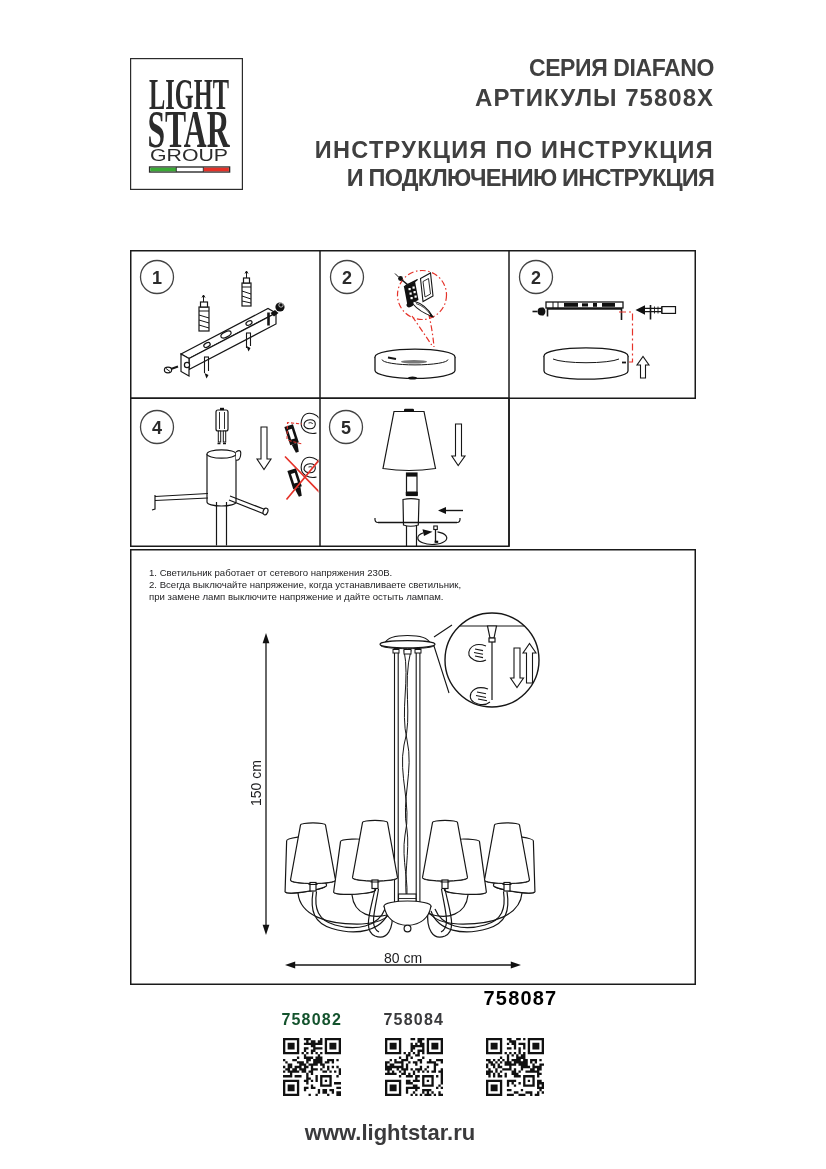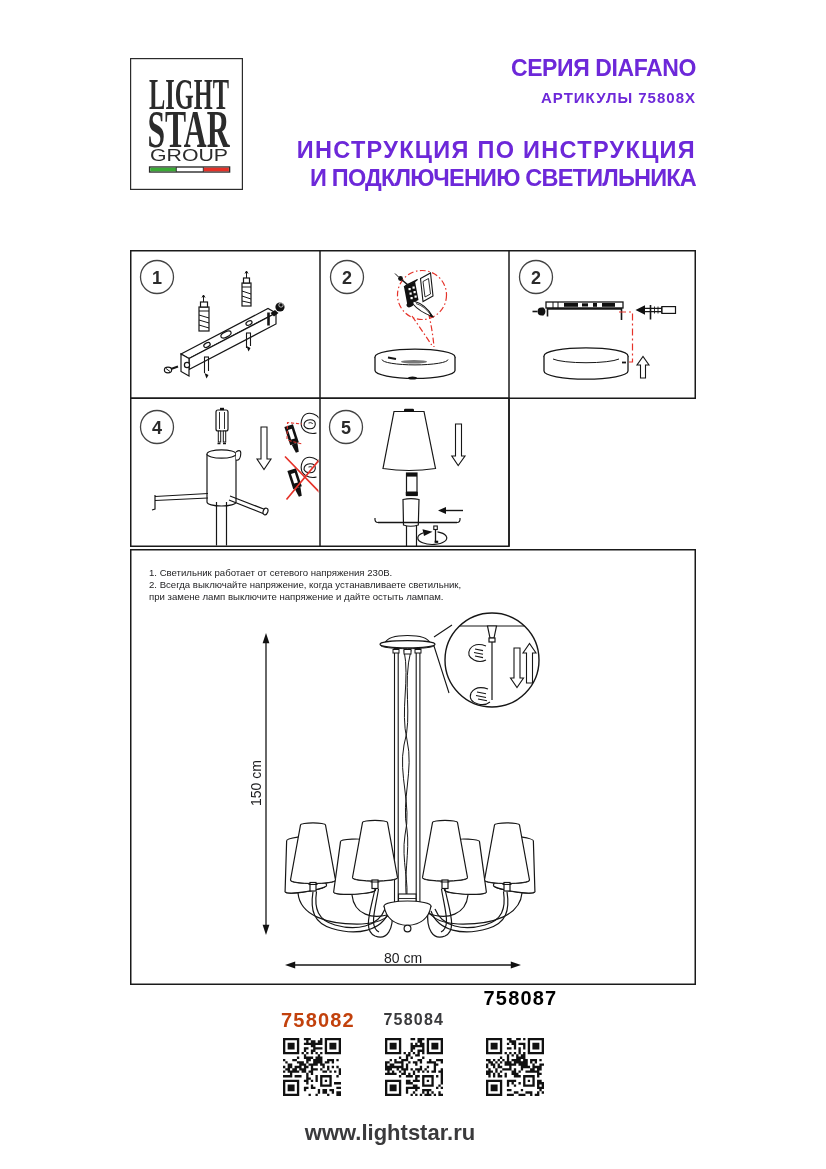--- a/index.html
+++ b/index.html
@@ -1,38 +1,38 @@
 <!DOCTYPE html>
 <html><head>
 <meta charset="utf-8">
 <style>
 html,body{margin:0;padding:0}
 body{width:826px;height:1169px;background:#fff;font-family:"Liberation Sans",sans-serif;position:relative;overflow:hidden}
 .abs{position:absolute}
-.hdr{position:absolute;right:130px;text-align:right;color:#6d28d9;font-weight:bold;white-space:nowrap}
+.hdr{position:absolute;right:112px;text-align:right;color:#404040;font-weight:bold;white-space:nowrap}
 </style>
 </head>
 <body>
 
 <svg class="abs" style="left:130px;top:58px" width="113" height="132" viewBox="0 0 113 132">
   <rect x="0.6" y="0.6" width="111.8" height="130.8" fill="none" stroke="#2b2b2b" stroke-width="1.2"></rect>
   <text x="59" y="50.5" font-family="Liberation Serif" font-weight="bold" font-size="44" text-anchor="middle" textLength="80" lengthAdjust="spacingAndGlyphs" fill="#2b2b2b">LIGHT</text>
   <text x="58.5" y="88.5" font-family="Liberation Serif" font-weight="bold" font-size="53" text-anchor="middle" textLength="82" lengthAdjust="spacingAndGlyphs" fill="#2b2b2b">STAR</text>
   <text x="59" y="102.5" font-family="Liberation Sans" font-size="16" text-anchor="middle" textLength="78" lengthAdjust="spacingAndGlyphs" fill="#2b2b2b">GROUP</text>
   <rect x="19.6" y="109" width="80" height="5" fill="#fff" stroke="#2b2b2b" stroke-width="1.4"></rect>
   <rect x="20.3" y="109.7" width="26" height="3.6" fill="#3aaa35"></rect>
   <rect x="73.3" y="109.7" width="25.6" height="3.6" fill="#e53027"></rect>
   <line x1="46.3" y1="109" x2="46.3" y2="114" stroke="#2b2b2b" stroke-width="0.9"></line>
   <line x1="73.3" y1="109" x2="73.3" y2="114" stroke="#2b2b2b" stroke-width="0.9"></line>
 </svg>
 
 <div class="hdr" style="top:54px;font-size:23px;line-height:29px;letter-spacing:-0.4px">СЕРИЯ DIAFANO</div>
-<div class="hdr" style="top:83px;font-size:15px;line-height:29px;letter-spacing:1px">АРТИКУЛЫ 75808X</div>
+<div class="hdr" style="top:83px;font-size:24px;line-height:29px;letter-spacing:1px">АРТИКУЛЫ 75808X</div>
 <div class="hdr" style="top:134.5px;font-size:23.5px;line-height:30px;letter-spacing:1.3px">ИНСТРУКЦИЯ ПО ИНСТРУКЦИЯ</div>
-<div class="hdr" style="top:162.5px;font-size:23.5px;line-height:30px;letter-spacing:-0.8px">И ПОДКЛЮЧЕНИЮ СВЕТИЛЬНИКА</div>
+<div class="hdr" style="top:162.5px;font-size:23.5px;line-height:30px;letter-spacing:-0.8px">И ПОДКЛЮЧЕНИЮ ИНСТРУКЦИЯ</div>
 
 <svg class="abs" style="left:130px;top:250px" width="566" height="298" viewBox="0 0 566 298" fill="none" stroke="#1a1a1a">
   <defs>
       <clipPath id="cp4">
         <rect x="1" y="1" width="187.5" height="145.5"></rect>
       </clipPath>
     </defs>
   <g stroke="#1a1a1a" stroke-width="1.5">
     <rect x="0.75" y="0.75" width="564.5" height="147.5"></rect>
     <rect x="0.75" y="148.25" width="378.25" height="148"></rect>
@@ -354,21 +354,21 @@
       <path d="M356 97Q345 93 340 100Q336 107 344 111Q350 114 356 111" fill="#fff"></path>
       <path d="M345 100l8 1.6M344 103.5l9 1.8M345 107l8 1.6"></path>
       <path d="M358 140Q346 136 341 144Q338 152 348 155Q355 157 360 153" fill="#fff"></path>
       <path d="M347 143l9 1.8M346 146.5l10 2M348 150l9 1.8"></path>
       <path d="M384 99H390V129H393.5L387 138.5L380.5 129H384Z" fill="#fff"></path>
       <path d="M396.5 134V104H393L399.5 94.5L406 104H402.5V134Z" fill="#fff"></path>
     </g>
   </g>
 </svg>
 
-<div class="abs" style="left:281px;top:1010px;width:61px;line-height:20px;text-align:center;color:#c2410c;font-weight:bold;font-size:20px;letter-spacing:1.2px">758082</div>
+<div class="abs" style="left:281px;top:1010px;width:61px;line-height:20px;text-align:right;color:#14532d;font-weight:bold;font-size:16px;letter-spacing:1.2px">758082</div>
 <div class="abs" style="left:383.5px;top:1010px;width:61px;line-height:20px;color:#3a3a3c;font-weight:bold;font-size:16px;letter-spacing:1.2px">758084</div>
 <div class="abs" style="left:483.5px;top:988px;width:61px;line-height:20px;text-align:center;color:#000000;font-weight:bold;font-size:20px;letter-spacing:1.2px">758087</div>
 <svg class="abs" style="left:283px;top:1038px" width="58" height="58" viewBox="0 0 58 58">
     <path fill="#111" d="M0.0 0.0h16.24v2.32h-16.24zM20.88 0.0h6.96v2.32h-6.96zM37.12 0.0h2.32v2.32h-2.32zM41.76 0.0h16.24v2.32h-16.24zM0.0 2.32h2.32v2.32h-2.32zM13.92 2.32h2.32v2.32h-2.32zM23.2 2.32h2.32v2.32h-2.32zM27.84 2.32h4.64v2.32h-4.64zM34.8 2.32h4.64v2.32h-4.64zM41.76 2.32h2.32v2.32h-2.32zM55.68 2.32h2.32v2.32h-2.32zM0.0 4.64h2.32v2.32h-2.32zM4.64 4.64h6.96v2.32h-6.96zM13.92 4.64h2.32v2.32h-2.32zM20.88 4.64h18.56v2.32h-18.56zM41.76 4.64h2.32v2.32h-2.32zM46.4 4.64h6.96v2.32h-6.96zM55.68 4.64h2.32v2.32h-2.32zM0.0 6.96h2.32v2.32h-2.32zM4.64 6.96h6.96v2.32h-6.96zM13.92 6.96h2.32v2.32h-2.32zM27.84 6.96h4.64v2.32h-4.64zM41.76 6.96h2.32v2.32h-2.32zM46.4 6.96h6.96v2.32h-6.96zM55.68 6.96h2.32v2.32h-2.32zM0.0 9.28h2.32v2.32h-2.32zM4.64 9.28h6.96v2.32h-6.96zM13.92 9.28h2.32v2.32h-2.32zM20.88 9.28h4.64v2.32h-4.64zM30.16 9.28h9.28v2.32h-9.28zM41.76 9.28h2.32v2.32h-2.32zM46.4 9.28h6.96v2.32h-6.96zM55.68 9.28h2.32v2.32h-2.32zM0.0 11.6h2.32v2.32h-2.32zM13.92 11.6h2.32v2.32h-2.32zM20.88 11.6h2.32v2.32h-2.32zM27.84 11.6h4.64v2.32h-4.64zM41.76 11.6h2.32v2.32h-2.32zM55.68 11.6h2.32v2.32h-2.32zM0.0 13.92h16.24v2.32h-16.24zM18.56 13.92h2.32v2.32h-2.32zM23.2 13.92h2.32v2.32h-2.32zM27.84 13.92h2.32v2.32h-2.32zM32.48 13.92h2.32v2.32h-2.32zM37.12 13.92h2.32v2.32h-2.32zM41.76 13.92h16.24v2.32h-16.24zM20.88 16.24h2.32v2.32h-2.32zM34.8 16.24h2.32v2.32h-2.32zM13.92 18.56h2.32v2.32h-2.32zM20.88 18.56h9.28v2.32h-9.28zM32.48 18.56h6.96v2.32h-6.96zM0.0 20.88h2.32v2.32h-2.32zM9.28 20.88h4.64v2.32h-4.64zM23.2 20.88h4.64v2.32h-4.64zM30.16 20.88h9.28v2.32h-9.28zM44.08 20.88h6.96v2.32h-6.96zM53.36 20.88h2.32v2.32h-2.32zM2.32 23.2h2.32v2.32h-2.32zM13.92 23.2h6.96v2.32h-6.96zM23.2 23.2h2.32v2.32h-2.32zM30.16 23.2h9.28v2.32h-9.28zM41.76 23.2h4.64v2.32h-4.64zM48.72 23.2h2.32v2.32h-2.32zM4.64 25.52h4.64v2.32h-4.64zM16.24 25.52h6.96v2.32h-6.96zM25.52 25.52h9.28v2.32h-9.28zM37.12 25.52h4.64v2.32h-4.64zM0.0 27.84h2.32v2.32h-2.32zM4.64 27.84h4.64v2.32h-4.64zM11.6 27.84h6.96v2.32h-6.96zM20.88 27.84h4.64v2.32h-4.64zM27.84 27.84h2.32v2.32h-2.32zM39.44 27.84h2.32v2.32h-2.32zM44.08 27.84h2.32v2.32h-2.32zM48.72 27.84h2.32v2.32h-2.32zM53.36 27.84h2.32v2.32h-2.32zM2.32 30.16h4.64v2.32h-4.64zM9.28 30.16h4.64v2.32h-4.64zM16.24 30.16h6.96v2.32h-6.96zM27.84 30.16h6.96v2.32h-6.96zM37.12 30.16h2.32v2.32h-2.32zM44.08 30.16h2.32v2.32h-2.32zM55.68 30.16h2.32v2.32h-2.32zM0.0 32.48h2.32v2.32h-2.32zM4.64 32.48h11.6v2.32h-11.6zM18.56 32.48h4.64v2.32h-4.64zM25.52 32.48h4.64v2.32h-4.64zM39.44 32.48h4.64v2.32h-4.64zM46.4 32.48h2.32v2.32h-2.32zM51.04 32.48h2.32v2.32h-2.32zM55.68 32.48h2.32v2.32h-2.32zM6.96 34.8h2.32v2.32h-2.32zM23.2 34.8h2.32v2.32h-2.32zM27.84 34.8h2.32v2.32h-2.32zM55.68 34.8h2.32v2.32h-2.32zM0.0 37.12h9.28v2.32h-9.28zM11.6 37.12h6.96v2.32h-6.96zM23.2 37.12h2.32v2.32h-2.32zM32.48 37.12h2.32v2.32h-2.32zM37.12 37.12h11.6v2.32h-11.6zM53.36 37.12h2.32v2.32h-2.32zM23.2 39.44h4.64v2.32h-4.64zM32.48 39.44h2.32v2.32h-2.32zM37.12 39.44h2.32v2.32h-2.32zM46.4 39.44h2.32v2.32h-2.32zM0.0 41.76h16.24v2.32h-16.24zM20.88 41.76h4.64v2.32h-4.64zM27.84 41.76h2.32v2.32h-2.32zM32.48 41.76h2.32v2.32h-2.32zM37.12 41.76h2.32v2.32h-2.32zM41.76 41.76h2.32v2.32h-2.32zM46.4 41.76h2.32v2.32h-2.32zM0.0 44.08h2.32v2.32h-2.32zM13.92 44.08h2.32v2.32h-2.32zM23.2 44.08h2.32v2.32h-2.32zM37.12 44.08h2.32v2.32h-2.32zM46.4 44.08h2.32v2.32h-2.32zM51.04 44.08h6.96v2.32h-6.96zM0.0 46.4h2.32v2.32h-2.32zM4.64 46.4h6.96v2.32h-6.96zM13.92 46.4h2.32v2.32h-2.32zM27.84 46.4h2.32v2.32h-2.32zM37.12 46.4h11.6v2.32h-11.6zM0.0 48.72h2.32v2.32h-2.32zM4.64 48.72h6.96v2.32h-6.96zM13.92 48.72h2.32v2.32h-2.32zM20.88 48.72h4.64v2.32h-4.64zM27.84 48.72h4.64v2.32h-4.64zM53.36 48.72h4.64v2.32h-4.64zM0.0 51.04h2.32v2.32h-2.32zM4.64 51.04h6.96v2.32h-6.96zM13.92 51.04h2.32v2.32h-2.32zM20.88 51.04h2.32v2.32h-2.32zM34.8 51.04h2.32v2.32h-2.32zM39.44 51.04h4.64v2.32h-4.64zM46.4 51.04h4.64v2.32h-4.64zM0.0 53.36h2.32v2.32h-2.32zM13.92 53.36h2.32v2.32h-2.32zM34.8 53.36h2.32v2.32h-2.32zM39.44 53.36h4.64v2.32h-4.64zM48.72 53.36h2.32v2.32h-2.32zM53.36 53.36h4.64v2.32h-4.64zM0.0 55.68h16.24v2.32h-16.24zM25.52 55.68h2.32v2.32h-2.32zM32.48 55.68h2.32v2.32h-2.32zM44.08 55.68h2.32v2.32h-2.32zM53.36 55.68h4.64v2.32h-4.64z"></path>
   </svg>
 <svg class="abs" style="left:385px;top:1038px" width="58" height="58" viewBox="0 0 58 58">
     <path fill="#111" d="M0.0 0.0h16.24v2.32h-16.24zM25.52 0.0h4.64v2.32h-4.64zM32.48 0.0h6.96v2.32h-6.96zM41.76 0.0h16.24v2.32h-16.24zM0.0 2.32h2.32v2.32h-2.32zM13.92 2.32h2.32v2.32h-2.32zM32.48 2.32h4.64v2.32h-4.64zM41.76 2.32h2.32v2.32h-2.32zM55.68 2.32h2.32v2.32h-2.32zM0.0 4.64h2.32v2.32h-2.32zM4.64 4.64h6.96v2.32h-6.96zM13.92 4.64h2.32v2.32h-2.32zM25.52 4.64h2.32v2.32h-2.32zM30.16 4.64h2.32v2.32h-2.32zM34.8 4.64h4.64v2.32h-4.64zM41.76 4.64h2.32v2.32h-2.32zM46.4 4.64h6.96v2.32h-6.96zM55.68 4.64h2.32v2.32h-2.32zM0.0 6.96h2.32v2.32h-2.32zM4.64 6.96h6.96v2.32h-6.96zM13.92 6.96h2.32v2.32h-2.32zM25.52 6.96h13.92v2.32h-13.92zM41.76 6.96h2.32v2.32h-2.32zM46.4 6.96h6.96v2.32h-6.96zM55.68 6.96h2.32v2.32h-2.32zM0.0 9.28h2.32v2.32h-2.32zM4.64 9.28h6.96v2.32h-6.96zM13.92 9.28h2.32v2.32h-2.32zM25.52 9.28h4.64v2.32h-4.64zM37.12 9.28h2.32v2.32h-2.32zM41.76 9.28h2.32v2.32h-2.32zM46.4 9.28h6.96v2.32h-6.96zM55.68 9.28h2.32v2.32h-2.32zM0.0 11.6h2.32v2.32h-2.32zM13.92 11.6h2.32v2.32h-2.32zM25.52 11.6h2.32v2.32h-2.32zM32.48 11.6h6.96v2.32h-6.96zM41.76 11.6h2.32v2.32h-2.32zM55.68 11.6h2.32v2.32h-2.32zM0.0 13.92h16.24v2.32h-16.24zM18.56 13.92h2.32v2.32h-2.32zM23.2 13.92h2.32v2.32h-2.32zM27.84 13.92h2.32v2.32h-2.32zM32.48 13.92h2.32v2.32h-2.32zM37.12 13.92h2.32v2.32h-2.32zM41.76 13.92h16.24v2.32h-16.24zM20.88 16.24h4.64v2.32h-4.64zM30.16 16.24h4.64v2.32h-4.64zM13.92 18.56h2.32v2.32h-2.32zM20.88 18.56h2.32v2.32h-2.32zM25.52 18.56h2.32v2.32h-2.32zM37.12 18.56h2.32v2.32h-2.32zM4.64 20.88h2.32v2.32h-2.32zM9.28 20.88h2.32v2.32h-2.32zM16.24 20.88h6.96v2.32h-6.96zM32.48 20.88h4.64v2.32h-4.64zM44.08 20.88h2.32v2.32h-2.32zM51.04 20.88h6.96v2.32h-6.96zM0.0 23.2h4.64v2.32h-4.64zM9.28 23.2h9.28v2.32h-9.28zM23.2 23.2h2.32v2.32h-2.32zM27.84 23.2h4.64v2.32h-4.64zM34.8 23.2h2.32v2.32h-2.32zM41.76 23.2h9.28v2.32h-9.28zM55.68 23.2h2.32v2.32h-2.32zM0.0 25.52h2.32v2.32h-2.32zM4.64 25.52h4.64v2.32h-4.64zM16.24 25.52h2.32v2.32h-2.32zM20.88 25.52h2.32v2.32h-2.32zM30.16 25.52h2.32v2.32h-2.32zM48.72 25.52h4.64v2.32h-4.64zM0.0 27.84h18.56v2.32h-18.56zM20.88 27.84h2.32v2.32h-2.32zM34.8 27.84h2.32v2.32h-2.32zM41.76 27.84h2.32v2.32h-2.32zM48.72 27.84h2.32v2.32h-2.32zM0.0 30.16h6.96v2.32h-6.96zM11.6 30.16h2.32v2.32h-2.32zM16.24 30.16h6.96v2.32h-6.96zM25.52 30.16h2.32v2.32h-2.32zM30.16 30.16h6.96v2.32h-6.96zM39.44 30.16h2.32v2.32h-2.32zM48.72 30.16h2.32v2.32h-2.32zM55.68 30.16h2.32v2.32h-2.32zM2.32 32.48h2.32v2.32h-2.32zM6.96 32.48h2.32v2.32h-2.32zM13.92 32.48h2.32v2.32h-2.32zM18.56 32.48h2.32v2.32h-2.32zM27.84 32.48h2.32v2.32h-2.32zM32.48 32.48h2.32v2.32h-2.32zM37.12 32.48h2.32v2.32h-2.32zM41.76 32.48h2.32v2.32h-2.32zM46.4 32.48h4.64v2.32h-4.64zM53.36 32.48h4.64v2.32h-4.64zM0.0 34.8h11.6v2.32h-11.6zM16.24 34.8h4.64v2.32h-4.64zM23.2 34.8h2.32v2.32h-2.32zM27.84 34.8h2.32v2.32h-2.32zM55.68 34.8h2.32v2.32h-2.32zM13.92 37.12h2.32v2.32h-2.32zM20.88 37.12h6.96v2.32h-6.96zM30.16 37.12h4.64v2.32h-4.64zM37.12 37.12h11.6v2.32h-11.6zM51.04 37.12h2.32v2.32h-2.32zM55.68 37.12h2.32v2.32h-2.32zM30.16 39.44h2.32v2.32h-2.32zM37.12 39.44h2.32v2.32h-2.32zM46.4 39.44h2.32v2.32h-2.32zM55.68 39.44h2.32v2.32h-2.32zM0.0 41.76h16.24v2.32h-16.24zM20.88 41.76h4.64v2.32h-4.64zM27.84 41.76h6.96v2.32h-6.96zM37.12 41.76h2.32v2.32h-2.32zM41.76 41.76h2.32v2.32h-2.32zM46.4 41.76h2.32v2.32h-2.32zM55.68 41.76h2.32v2.32h-2.32zM0.0 44.08h2.32v2.32h-2.32zM13.92 44.08h2.32v2.32h-2.32zM20.88 44.08h6.96v2.32h-6.96zM37.12 44.08h2.32v2.32h-2.32zM46.4 44.08h2.32v2.32h-2.32zM55.68 44.08h2.32v2.32h-2.32zM0.0 46.4h2.32v2.32h-2.32zM4.64 46.4h6.96v2.32h-6.96zM13.92 46.4h2.32v2.32h-2.32zM27.84 46.4h4.64v2.32h-4.64zM37.12 46.4h11.6v2.32h-11.6zM53.36 46.4h2.32v2.32h-2.32zM0.0 48.72h2.32v2.32h-2.32zM4.64 48.72h6.96v2.32h-6.96zM13.92 48.72h2.32v2.32h-2.32zM20.88 48.72h13.92v2.32h-13.92zM51.04 48.72h2.32v2.32h-2.32zM55.68 48.72h2.32v2.32h-2.32zM0.0 51.04h2.32v2.32h-2.32zM4.64 51.04h6.96v2.32h-6.96zM13.92 51.04h2.32v2.32h-2.32zM20.88 51.04h2.32v2.32h-2.32zM30.16 51.04h2.32v2.32h-2.32zM37.12 51.04h9.28v2.32h-9.28zM0.0 53.36h2.32v2.32h-2.32zM13.92 53.36h2.32v2.32h-2.32zM20.88 53.36h2.32v2.32h-2.32zM27.84 53.36h2.32v2.32h-2.32zM37.12 53.36h2.32v2.32h-2.32zM41.76 53.36h2.32v2.32h-2.32zM46.4 53.36h2.32v2.32h-2.32zM53.36 53.36h2.32v2.32h-2.32zM0.0 55.68h16.24v2.32h-16.24zM25.52 55.68h2.32v2.32h-2.32zM30.16 55.68h2.32v2.32h-2.32zM34.8 55.68h2.32v2.32h-2.32zM39.44 55.68h6.96v2.32h-6.96zM48.72 55.68h2.32v2.32h-2.32zM53.36 55.68h4.64v2.32h-4.64z"></path>
   </svg>
 <svg class="abs" style="left:486px;top:1038px" width="58" height="58" viewBox="0 0 58 58">
     <path fill="#111" d="M0.0 0.0h16.24v2.32h-16.24zM20.88 0.0h4.64v2.32h-4.64zM30.16 0.0h4.64v2.32h-4.64zM37.12 0.0h2.32v2.32h-2.32zM41.76 0.0h16.24v2.32h-16.24zM0.0 2.32h2.32v2.32h-2.32zM13.92 2.32h2.32v2.32h-2.32zM23.2 2.32h6.96v2.32h-6.96zM41.76 2.32h2.32v2.32h-2.32zM55.68 2.32h2.32v2.32h-2.32zM0.0 4.64h2.32v2.32h-2.32zM4.64 4.64h6.96v2.32h-6.96zM13.92 4.64h2.32v2.32h-2.32zM20.88 4.64h2.32v2.32h-2.32zM25.52 4.64h4.64v2.32h-4.64zM32.48 4.64h6.96v2.32h-6.96zM41.76 4.64h2.32v2.32h-2.32zM46.4 4.64h6.96v2.32h-6.96zM55.68 4.64h2.32v2.32h-2.32zM0.0 6.96h2.32v2.32h-2.32zM4.64 6.96h6.96v2.32h-6.96zM13.92 6.96h2.32v2.32h-2.32zM27.84 6.96h2.32v2.32h-2.32zM37.12 6.96h2.32v2.32h-2.32zM41.76 6.96h2.32v2.32h-2.32zM46.4 6.96h6.96v2.32h-6.96zM55.68 6.96h2.32v2.32h-2.32zM0.0 9.28h2.32v2.32h-2.32zM4.64 9.28h6.96v2.32h-6.96zM13.92 9.28h2.32v2.32h-2.32zM20.88 9.28h4.64v2.32h-4.64zM27.84 9.28h2.32v2.32h-2.32zM32.48 9.28h2.32v2.32h-2.32zM37.12 9.28h2.32v2.32h-2.32zM41.76 9.28h2.32v2.32h-2.32zM46.4 9.28h6.96v2.32h-6.96zM55.68 9.28h2.32v2.32h-2.32zM0.0 11.6h2.32v2.32h-2.32zM13.92 11.6h2.32v2.32h-2.32zM32.48 11.6h2.32v2.32h-2.32zM41.76 11.6h2.32v2.32h-2.32zM55.68 11.6h2.32v2.32h-2.32zM0.0 13.92h16.24v2.32h-16.24zM18.56 13.92h2.32v2.32h-2.32zM23.2 13.92h2.32v2.32h-2.32zM27.84 13.92h2.32v2.32h-2.32zM32.48 13.92h2.32v2.32h-2.32zM37.12 13.92h2.32v2.32h-2.32zM41.76 13.92h16.24v2.32h-16.24zM20.88 16.24h2.32v2.32h-2.32zM25.52 16.24h2.32v2.32h-2.32zM30.16 16.24h2.32v2.32h-2.32zM34.8 16.24h4.64v2.32h-4.64zM13.92 18.56h2.32v2.32h-2.32zM20.88 18.56h2.32v2.32h-2.32zM30.16 18.56h9.28v2.32h-9.28zM0.0 20.88h4.64v2.32h-4.64zM6.96 20.88h2.32v2.32h-2.32zM11.6 20.88h2.32v2.32h-2.32zM16.24 20.88h2.32v2.32h-2.32zM20.88 20.88h2.32v2.32h-2.32zM25.52 20.88h9.28v2.32h-9.28zM37.12 20.88h4.64v2.32h-4.64zM44.08 20.88h6.96v2.32h-6.96zM53.36 20.88h2.32v2.32h-2.32zM2.32 23.2h4.64v2.32h-4.64zM9.28 23.2h2.32v2.32h-2.32zM13.92 23.2h2.32v2.32h-2.32zM18.56 23.2h6.96v2.32h-6.96zM27.84 23.2h13.92v2.32h-13.92zM44.08 23.2h2.32v2.32h-2.32zM48.72 23.2h2.32v2.32h-2.32zM0.0 25.52h2.32v2.32h-2.32zM4.64 25.52h4.64v2.32h-4.64zM11.6 25.52h2.32v2.32h-2.32zM18.56 25.52h11.6v2.32h-11.6zM32.48 25.52h9.28v2.32h-9.28zM46.4 25.52h2.32v2.32h-2.32zM53.36 25.52h4.64v2.32h-4.64zM0.0 27.84h2.32v2.32h-2.32zM6.96 27.84h2.32v2.32h-2.32zM11.6 27.84h4.64v2.32h-4.64zM23.2 27.84h2.32v2.32h-2.32zM34.8 27.84h9.28v2.32h-9.28zM46.4 27.84h9.28v2.32h-9.28zM2.32 30.16h2.32v2.32h-2.32zM9.28 30.16h2.32v2.32h-2.32zM16.24 30.16h9.28v2.32h-9.28zM27.84 30.16h2.32v2.32h-2.32zM34.8 30.16h2.32v2.32h-2.32zM44.08 30.16h4.64v2.32h-4.64zM51.04 30.16h4.64v2.32h-4.64zM0.0 32.48h6.96v2.32h-6.96zM9.28 32.48h2.32v2.32h-2.32zM13.92 32.48h2.32v2.32h-2.32zM25.52 32.48h4.64v2.32h-4.64zM32.48 32.48h2.32v2.32h-2.32zM39.44 32.48h13.92v2.32h-13.92zM0.0 34.8h4.64v2.32h-4.64zM6.96 34.8h2.32v2.32h-2.32zM11.6 34.8h2.32v2.32h-2.32zM18.56 34.8h2.32v2.32h-2.32zM25.52 34.8h6.96v2.32h-6.96zM51.04 34.8h4.64v2.32h-4.64zM2.32 37.12h2.32v2.32h-2.32zM6.96 37.12h2.32v2.32h-2.32zM11.6 37.12h4.64v2.32h-4.64zM18.56 37.12h2.32v2.32h-2.32zM27.84 37.12h6.96v2.32h-6.96zM37.12 37.12h11.6v2.32h-11.6zM51.04 37.12h2.32v2.32h-2.32zM37.12 39.44h2.32v2.32h-2.32zM46.4 39.44h2.32v2.32h-2.32zM0.0 41.76h16.24v2.32h-16.24zM20.88 41.76h9.28v2.32h-9.28zM37.12 41.76h2.32v2.32h-2.32zM41.76 41.76h2.32v2.32h-2.32zM46.4 41.76h2.32v2.32h-2.32zM51.04 41.76h4.64v2.32h-4.64zM0.0 44.08h2.32v2.32h-2.32zM13.92 44.08h2.32v2.32h-2.32zM20.88 44.08h2.32v2.32h-2.32zM25.52 44.08h2.32v2.32h-2.32zM32.48 44.08h2.32v2.32h-2.32zM37.12 44.08h2.32v2.32h-2.32zM46.4 44.08h2.32v2.32h-2.32zM51.04 44.08h6.96v2.32h-6.96zM0.0 46.4h2.32v2.32h-2.32zM4.64 46.4h6.96v2.32h-6.96zM13.92 46.4h2.32v2.32h-2.32zM20.88 46.4h2.32v2.32h-2.32zM27.84 46.4h2.32v2.32h-2.32zM37.12 46.4h11.6v2.32h-11.6zM51.04 46.4h2.32v2.32h-2.32zM55.68 46.4h2.32v2.32h-2.32zM0.0 48.72h2.32v2.32h-2.32zM4.64 48.72h6.96v2.32h-6.96zM13.92 48.72h2.32v2.32h-2.32zM51.04 48.72h6.96v2.32h-6.96zM0.0 51.04h2.32v2.32h-2.32zM4.64 51.04h6.96v2.32h-6.96zM13.92 51.04h2.32v2.32h-2.32zM20.88 51.04h4.64v2.32h-4.64zM34.8 51.04h2.32v2.32h-2.32zM53.36 51.04h2.32v2.32h-2.32zM0.0 53.36h2.32v2.32h-2.32zM13.92 53.36h2.32v2.32h-2.32zM27.84 53.36h4.64v2.32h-4.64zM39.44 53.36h6.96v2.32h-6.96zM51.04 53.36h2.32v2.32h-2.32zM55.68 53.36h2.32v2.32h-2.32zM0.0 55.68h16.24v2.32h-16.24zM20.88 55.68h6.96v2.32h-6.96zM32.48 55.68h6.96v2.32h-6.96zM44.08 55.68h2.32v2.32h-2.32zM48.72 55.68h4.64v2.32h-4.64z"></path>

